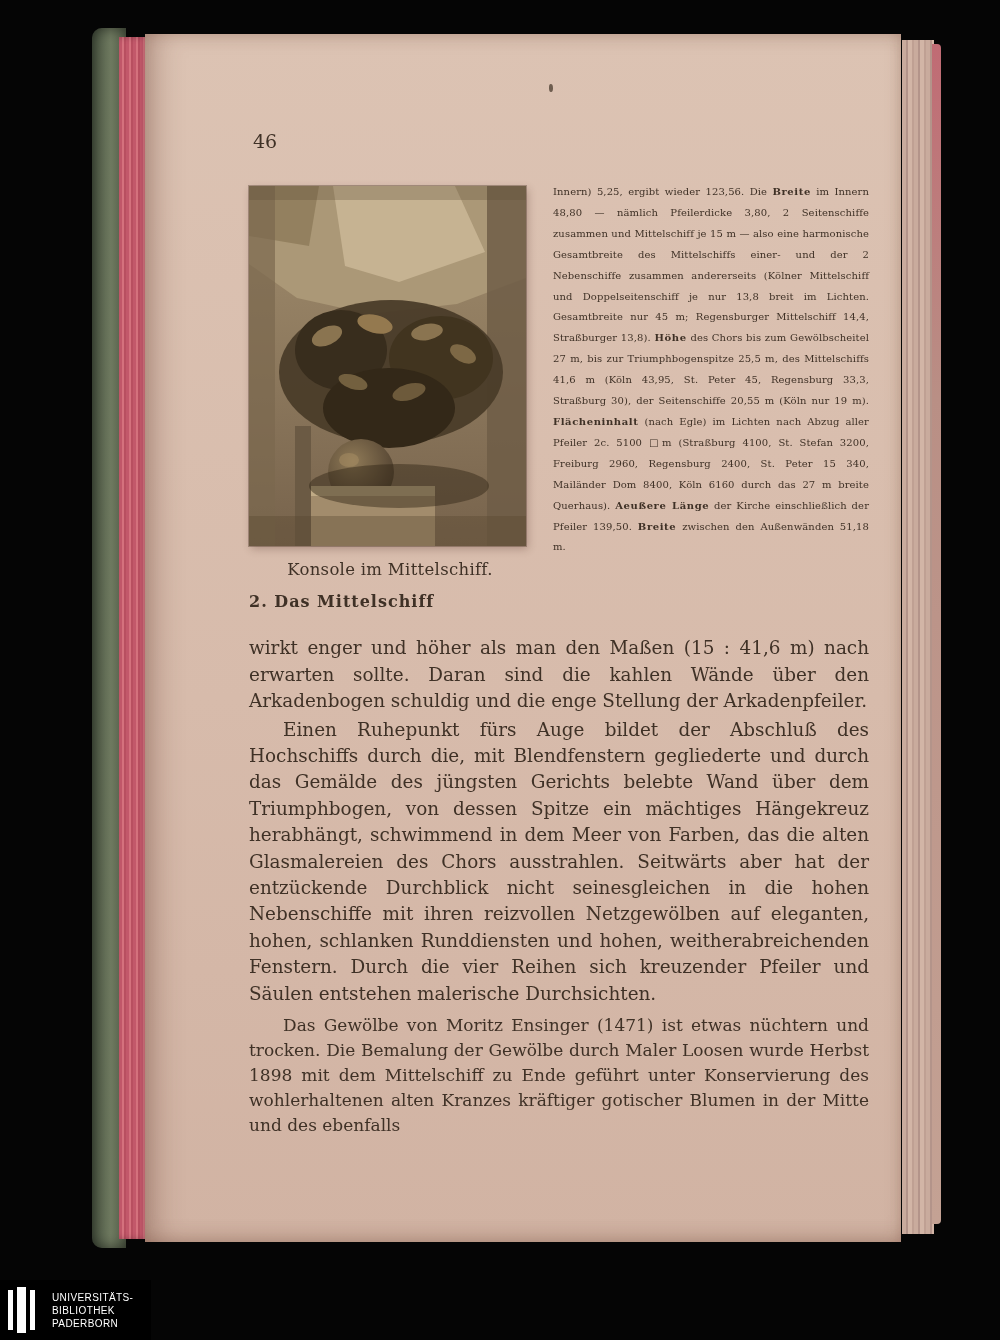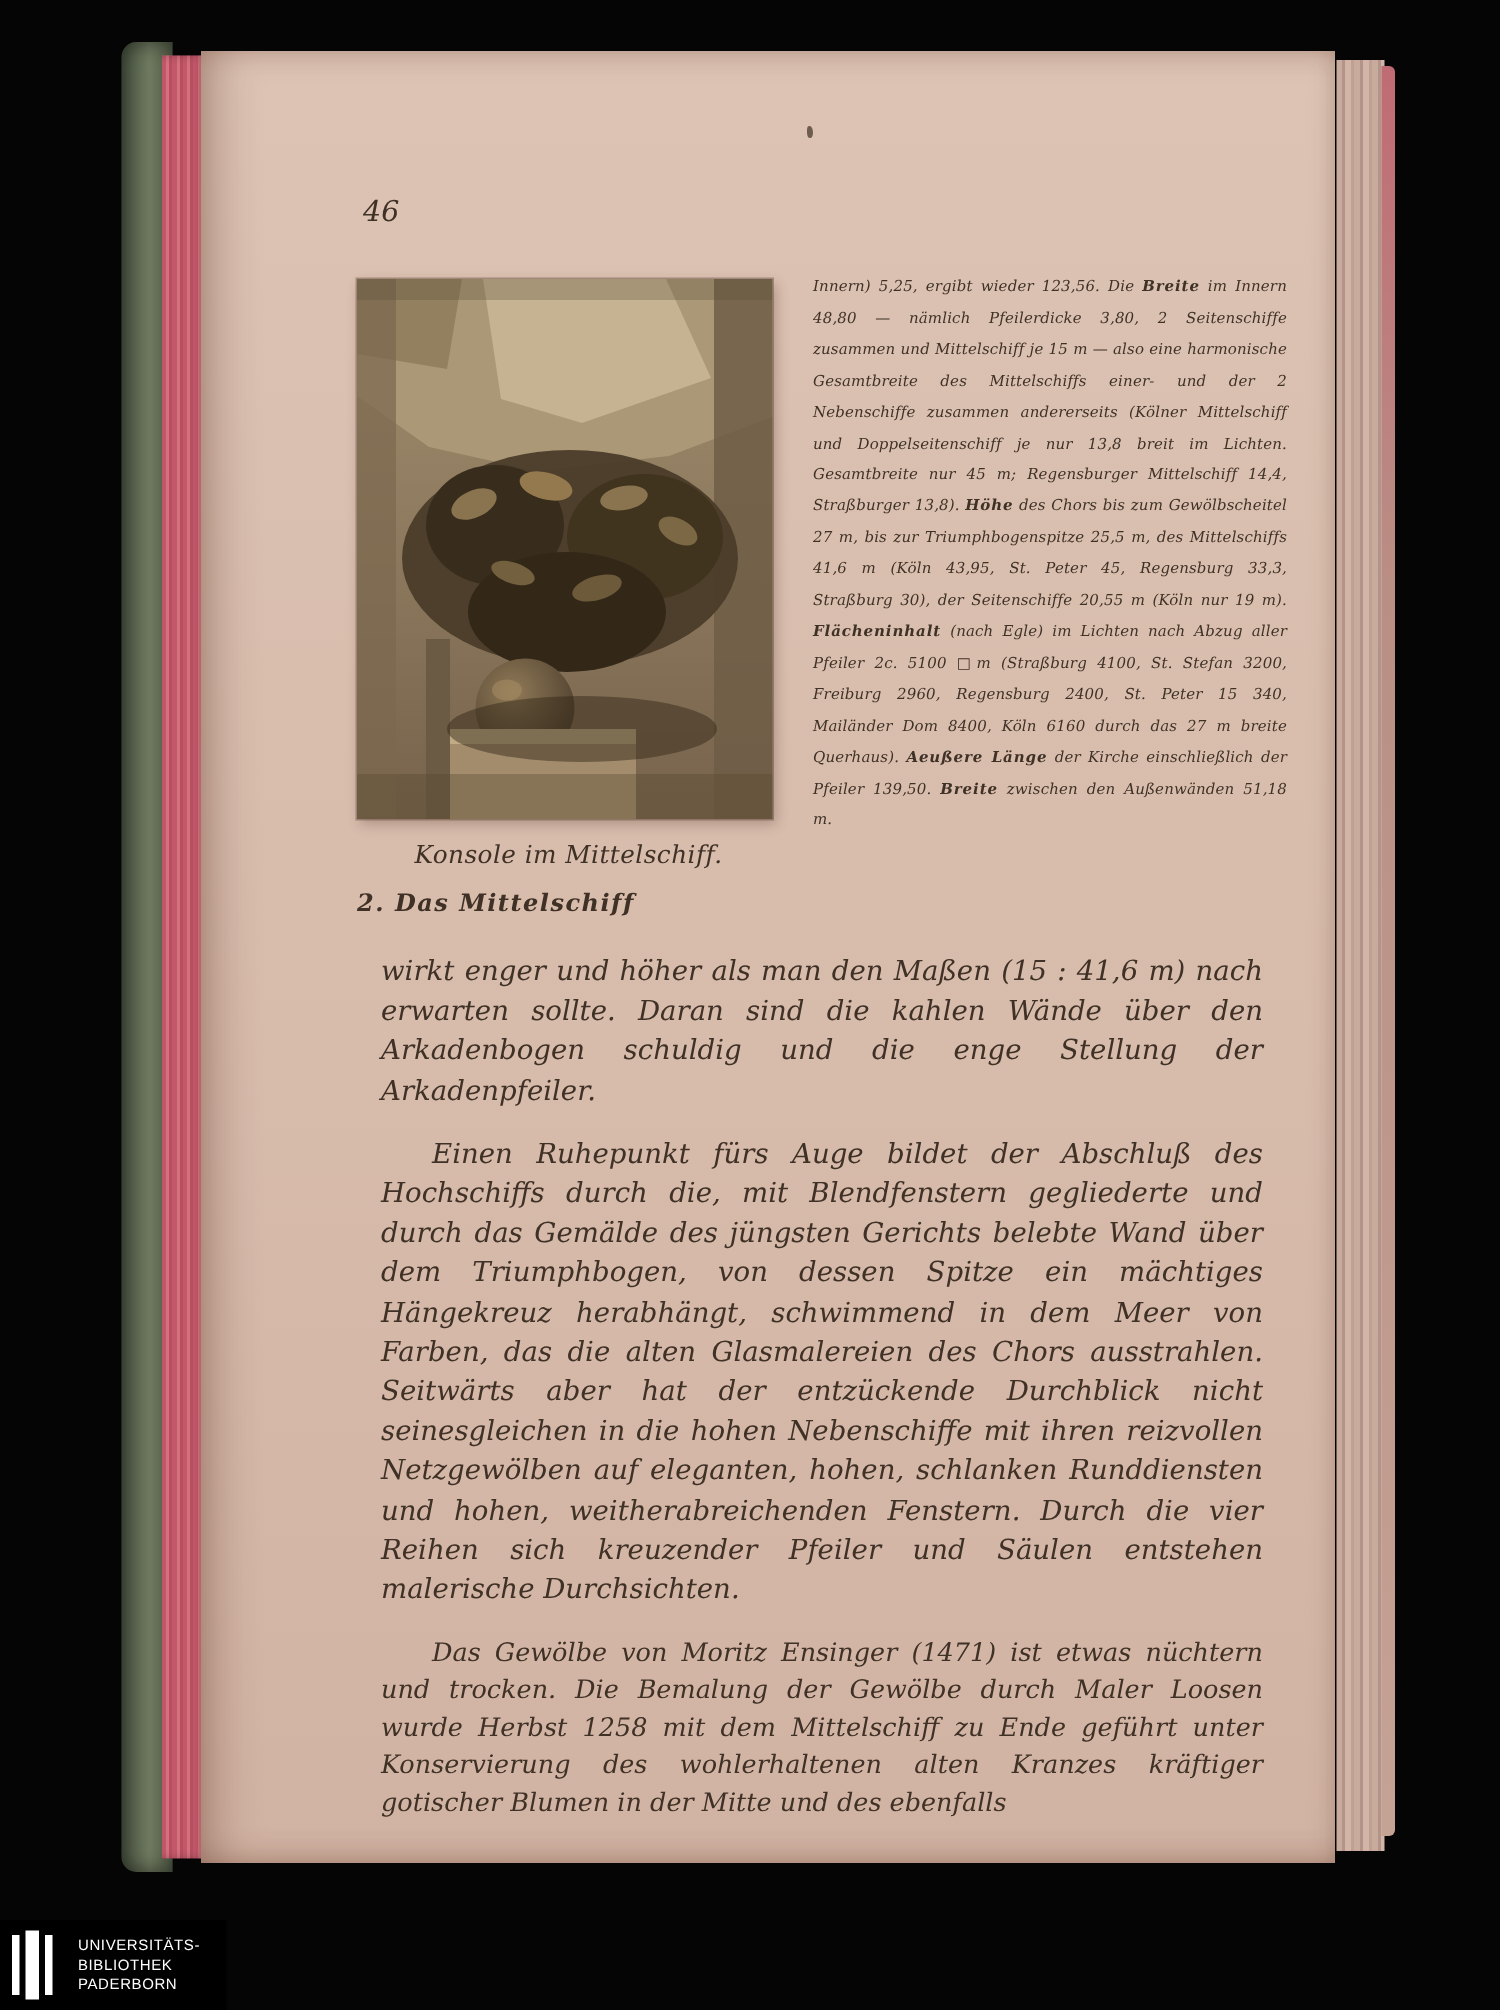--- a/index.html
+++ b/index.html
@@ -11,25 +11,24 @@
     height: 1340px;
     background: #050505;
     position: relative;
     overflow: hidden;
     font-family: "DejaVu Serif", serif;
   }
 
   
   .book {
     position: absolute;
-    left: 81px;
+    left: 92px;
     top: 28px;
     width: 858px;
     height: 1220px;
-    font-style: italic;
   }
   .cover-left {
     position: absolute;
     left: 0; top: 0;
     width: 34px; height: 100%;
     background: linear-gradient(90deg, #4a5542, var(--cover-green, #6f7a60) 55%, #5c6750);
     border-radius: 10px 0 0 10px;
     box-shadow: inset 0 0 14px rgba(0,0,0,.55);
   }
   .red-edge {
@@ -136,21 +135,21 @@
   .section-heading {
     clear: both;
     margin: 34px 0 24px 0;
     font-size: 16px;
     font-weight: bold;
     letter-spacing: 1px;
   }
 
   
   .body-paragraph {
-    margin: 16px;
+    margin: 0;
     font-size: 18.4px;
     line-height: 26.4px;
     text-align: justify;
   }
   .body-paragraph.indented { text-indent: 34px; }
   .body-paragraph + .body-paragraph { margin-top: 2px; }
   .body-paragraph.small-print {
     font-size: 17px;
     line-height: 25px;
     margin-top: 6px;
@@ -259,21 +258,21 @@
         </div>
         <figcaption>Konsole im Mittelschiff.</figcaption>
       </figure>
 
       <p class="stats-paragraph"><span>Innern) 5,25, ergibt wieder 123,56. Die </span><b>Breite</b><span> im Innern 48,80 — nämlich Pfeilerdicke 3,80, 2 Seitenschiffe zusammen und Mittelschiff je 15 m — also eine harmonische Gesamtbreite des Mittelschiffs einer- und der 2 Nebenschiffe zusammen andererseits (Kölner Mittelschiff und Doppelseitenschiff je nur 13,8 breit im Lichten. Gesamtbreite nur 45 m; Regensburger Mittelschiff 14,4, Straßburger 13,8). </span><b>Höhe</b><span> des Chors bis zum Gewölbscheitel 27 m, bis zur Triumphbogenspitze 25,5 m, des Mittelschiffs 41,6 m (Köln 43,95, St. Peter 45, Regensburg 33,3, Straßburg 30), der Seitenschiffe 20,55 m (Köln nur 19 m). </span><b>Flächeninhalt</b><span> (nach Egle) im Lichten nach Abzug aller Pfeiler 2c. 5100 □m (Straßburg 4100, St. Stefan 3200, Freiburg 2960, Regensburg 2400, St. Peter 15 340, Mailänder Dom 8400, Köln 6160 durch das 27 m breite Querhaus). </span><b>Aeußere Länge</b><span> der Kirche einschließlich der Pfeiler 139,50. </span><b>Breite</b><span> zwischen den Außenwänden 51,18 m.</span></p>
 
       <h2 class="section-heading">2. Das Mittelschiff</h2>
 
       <p class="body-paragraph">wirkt enger und höher als man den Maßen (15 : 41,6 m) nach erwarten sollte. Daran sind die kahlen Wände über den Arkadenbogen schuldig und die enge Stellung der Arkadenpfeiler.</p>
       <p class="body-paragraph indented">Einen Ruhepunkt fürs Auge bildet der Abschluß des Hochschiffs durch die, mit Blendfenstern gegliederte und durch das Gemälde des jüngsten Gerichts belebte Wand über dem Triumphbogen, von dessen Spitze ein mächtiges Hängekreuz herabhängt, schwimmend in dem Meer von Farben, das die alten Glasmalereien des Chors ausstrahlen. Seitwärts aber hat der entzückende Durchblick nicht seinesgleichen in die hohen Nebenschiffe mit ihren reizvollen Netzgewölben auf eleganten, hohen, schlanken Runddiensten und hohen, weitherabreichenden Fenstern. Durch die vier Reihen sich kreuzender Pfeiler und Säulen entstehen malerische Durchsichten.</p>
-      <p class="body-paragraph indented small-print">Das Gewölbe von Moritz Ensinger (1471) ist etwas nüchtern und trocken. Die Bemalung der Gewölbe durch Maler Loosen wurde Herbst 1258 mit dem Mittelschiff zu Ende geführt unter Konservierung des wohlerhaltenen alten Kranzes kräftiger gotischer Blumen in der Mitte und des ebenfalls</p>
+      <p class="body-paragraph indented small-print">Das Gewölbe von Moritz Ensinger (1471) ist etwas nüchtern und trocken. Die Bemalung der Gewölbe durch Maler Loosen wurde Herbst 1898 mit dem Mittelschiff zu Ende geführt unter Konservierung des wohlerhaltenen alten Kranzes kräftiger gotischer Blumen in der Mitte und des ebenfalls</p>
 
     </div>
   </div>
 </div>
 
 <div class="library-mark">
   <div class="bars-icon">
     <i class="b1"></i>
       <i class="b2"></i>
       <i class="b3"></i>

